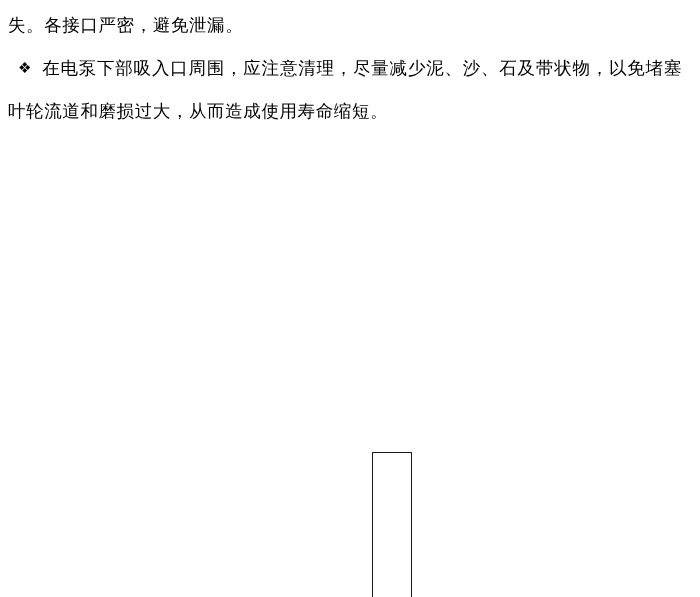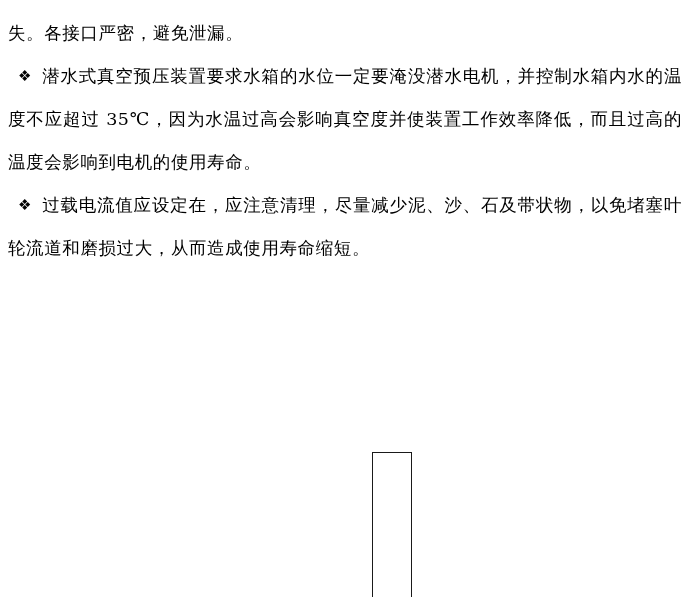--- a/index.html
+++ b/index.html
@@ -26,21 +26,21 @@
     font-size: 17.5px;
     line-height: 43px;
     letter-spacing: 0.6px;
     text-align: justify;
     text-justify: inter-ideograph;
     margin: 0;
     white-space: pre-wrap;
     word-break: break-all;
   }
   .para-first {
-    padding-top: 12px;
+    padding-top: 4px;
   }
   .bullet-para {
     padding-left: 0;
   }
   .marker {
     display: inline-block;
     width: 34px;
     text-align: center;
     font-size: 15px;
     vertical-align: 1px;
@@ -60,21 +60,20 @@
     box-sizing: border-box;
   }
 </style>
 </head>
 <body>
 
 <div class="page">
 
   <p class="para para-first"><span>失。各接口严密，避免泄漏。</span></p>
 
-  <p class="para bullet-para"><span class="marker">❖</span><span>潜水式真空预压装置要求水箱的水位一定要淹没潜水电机，并控制水箱内水的温度不应超过 35℃，因为水温过高会影响真空度并使装置工作效率降低，而且过高的温度会影响到电机的使用寿命。</span></p>
 
 
 
-  <p class="para bullet-para"><span class="marker">❖</span><span>过载电流值应设定在，应注意清理，尽量减少泥、沙、石及带状物，以免堵塞叶轮流道和磨损过大，从而造成使用寿命缩短。</span></p>
+  <p class="para bullet-para"><span class="marker">❖</span><span>在电泵下部吸入口周围，应注意清理，尽量减少泥、沙、石及带状物，以免堵塞叶轮流道和磨损过大，从而造成使用寿命缩短。</span></p>
 
   <div class="artifact-box"></div>
 
 </div>
 
 </body></html>

